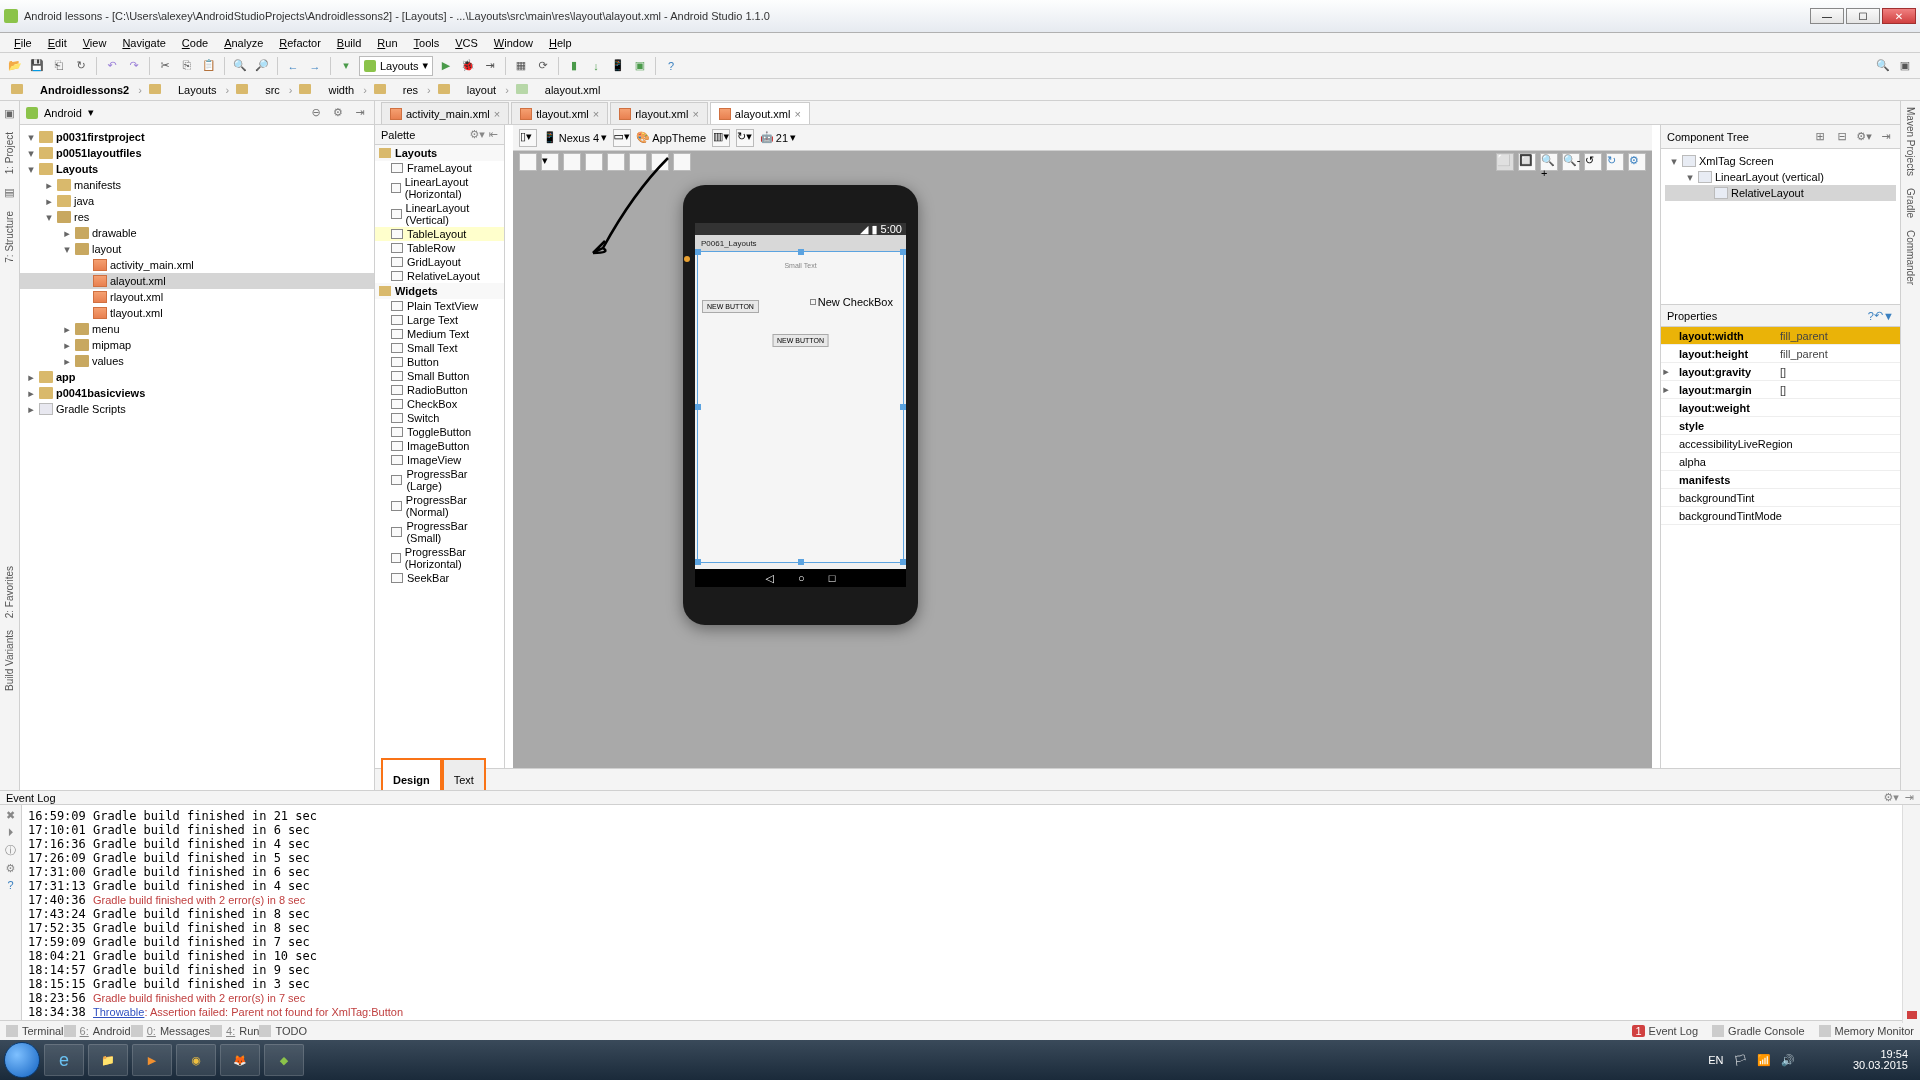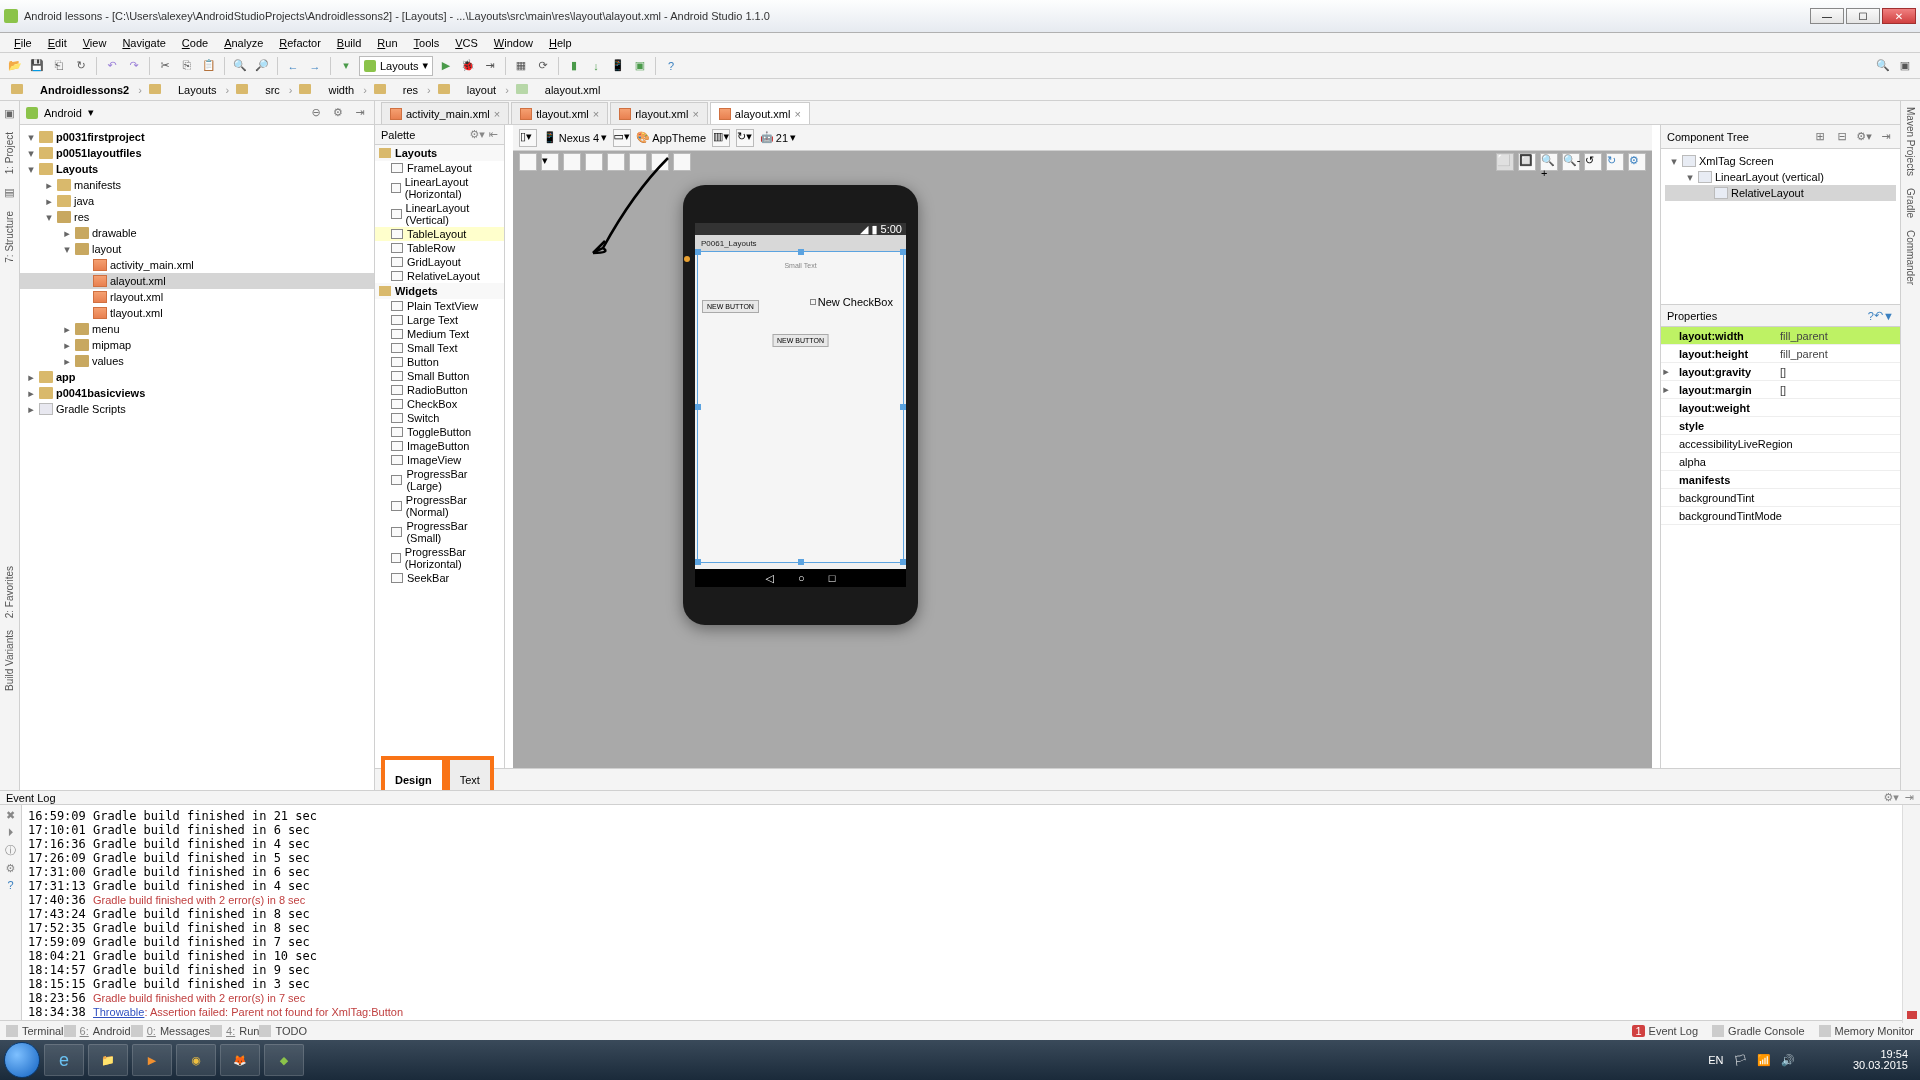--- a/index.html
+++ b/index.html
@@ -67,31 +67,31 @@
 .device-appbar { height: 16px; background: #d8d8d8; color: #222; font-size: 8px; display: flex; align-items: center; padding: 0 6px; }
 .device-content { position: absolute; top: 28px; left: 2px; right: 2px; bottom: 24px; border: 1px solid #5ba3e0; background: #f5f5f5; }
 .sel-handle { position: absolute; width: 6px; height: 6px; background: #5ba3e0; }
 .device-nav { position: absolute; bottom: 0; left: 0; right: 0; height: 18px; background: #000; display: flex; justify-content: center; align-items: center; gap: 24px; color: #fff; font-size: 9px; }
 .canvas-small-text { position: absolute; top: 10px; left: 50%; transform: translateX(-50%); font-size: 7px; color: #888; }
 .canvas-btn { position: absolute; font-size: 7px; border: 1px solid #aaa; background: #e8e8e8; padding: 2px 4px; }
 .canvas-cb { position: absolute; font-size: 6px; display: flex; align-items: center; gap: 2px; }
 .canvas-cb .box { width: 6px; height: 6px; border: 1px solid #888; }
 .annot-arrow { position: absolute; pointer-events: none; }
 .design-tabs { height: 22px; background: #f4f4f4; border-top: 1px solid #d0d0d0; display: flex; align-items: center; padding: 0 6px; }
-.dtab { padding: 14px 10px; border: 4px solid #f97316; background: #ededed; }
+.dtab { padding: 14px 10px; border: 2px solid #f97316; background: #ededed; }
 .dtab.active { background: #fff; border-bottom-color: #fff; font-weight: bold; }
 .right-panel { width: 240px; background: #fff; border-left: 1px solid #d0d0d0; display: flex; flex-direction: column; }
 .comp-tree { flex: 0 0 180px; border-bottom: 1px solid #d0d0d0; display: flex; flex-direction: column; }
 .ct-body { flex: 1; padding: 4px; }
 .props { flex: 1; display: flex; flex-direction: column; }
 .props-hdr { height: 22px; background: #f4f4f4; border-bottom: 1px solid #d0d0d0; display: flex; align-items: center; padding: 0 6px; }
 .props-hdr .spacer { flex: 1; }
 .props-list { flex: 1; overflow: auto; }
 .prop-row { display: flex; height: 18px; align-items: center; border-bottom: 1px solid #eee; }
-.prop-row.sel { background: #bef264; }
+.prop-row.sel { background: #eab308; }
 .prop-name { flex: 0 0 105px; padding-left: 8px; }
 .prop-name.bold { font-weight: bold; }
 .prop-val { flex: 1; padding-left: 4px; color: #444; }
 .event-log { height: 230px; border-top: 1px solid #d0d0d0; display: flex; flex-direction: column; background: #fff; }
 .el-hdr { height: 20px; background: #f4f4f4; border-bottom: 1px solid #d0d0d0; display: flex; align-items: center; padding: 0 6px; }
 .el-body { flex: 1; display: flex; }
 .el-gutter { width: 22px; background: #f4f4f4; border-right: 1px solid #d0d0d0; display: flex; flex-direction: column; align-items: center; gap: 4px; padding-top: 4px; color: #888; }
 .el-text { flex: 1; font-family: Consolas, monospace; font-size: 12px; padding: 4px 6px; white-space: pre; overflow: auto; line-height: 14px; color: #000; }
 .el-text .err { color: #c04040; }
 .el-text .link { color: #3050c0; text-decoration: underline; }

